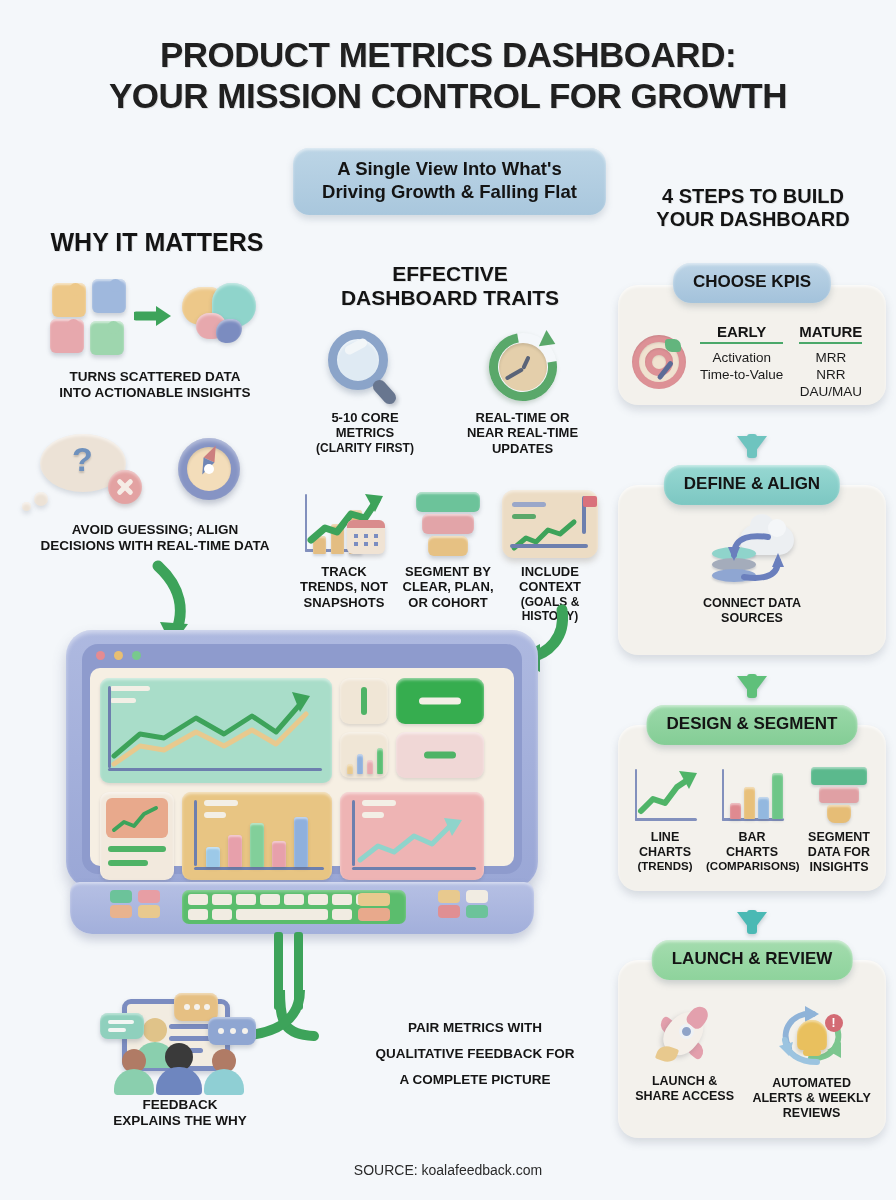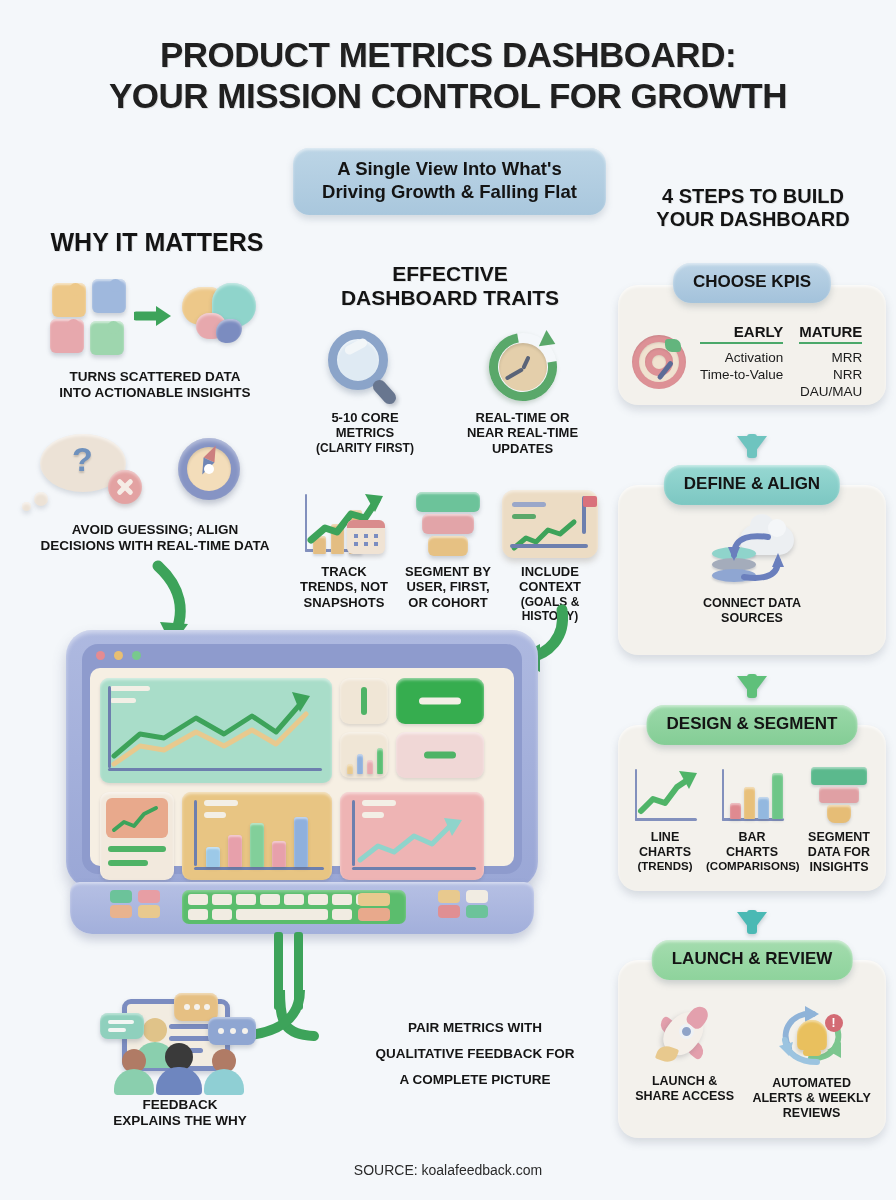--- a/index.html
+++ b/index.html
@@ -151,21 +151,21 @@
     filter: drop-shadow(0 2px 2px rgba(80,100,110,.3));
   }
   .step-arrow .stem { position:absolute; left:-5px; top:-22px; width:10px; height:24px; border-radius:3px; }
   .step-body { display:flex; justify-content:center; gap:10px; padding: 0 10px 14px; }
   .sub-item { text-align:center; }
   .sub-item .cap { font-size:12.5px; font-weight:bold; line-height:1.18; color:#151515; }
   .sub-item .note { font-size:11.5px; font-weight:bold; line-height:1.16; color:#151515; }
 
   
   .kpi-cols{display:flex;gap:16px;align-items:flex-start;}
-  .kpi-col{text-align:right;}
+  .kpi-col{text-align:center;}
   .kpi-h{font-size:15px;font-weight:bold;color:#141414;border-bottom:2.5px solid #4aa86a;padding-bottom:2px;margin-bottom:5px;}
   .kpi-v{font-size:13.5px;line-height:1.26;color:#1b1b1b;}
   .target{position:relative;width:54px;height:54px;}
   .target i{position:absolute;border-radius:50%;box-shadow:inset 0 1px 2px rgba(0,0,0,.1);}
 
   
   .doc{position:relative;width:52px;height:64px;border-radius:4px;background:#f4e6d3;
      box-shadow:0 3px 5px rgba(90,80,70,.25);}
   .doc .rl{position:absolute;left:7px;height:4px;border-radius:2px;background:#7e93c4;}
   .pencil{position:absolute;right:-8px;top:4px;width:11px;height:52px;border-radius:3px;
@@ -401,21 +401,21 @@
 
   <div class="trait" style="left:398px;top:490px;width:100px;">
     <div class="trait-art">
       <div style="position:relative;width:80px;height:68px;margin:0 auto;">
         <div class="funnel-l" style="left:8px;top:2px;width:64px;height:20px;background:#6cc39a;"></div>
         <div class="funnel-l" style="left:14px;top:24px;width:52px;height:20px;background:#e2a4a8;"></div>
         <div class="funnel-l" style="left:20px;top:46px;width:40px;height:20px;background:#e6c183;"></div>
       </div>
     </div>
     <div class="cap">SEGMENT BY</div>
-    <div class="cap">USER, FIRST,</div>
+    <div class="cap">CLEAR, PLAN,</div>
     <div class="cap">OR COHORT</div>
   </div>
 
   <div class="trait" style="left:500px;top:490px;width:100px;">
     <div class="trait-art">
       <div class="ctxcard">
         <div class="ln" style="left:10px;top:12px;width:34px;background:#9aa7c9;"></div>
         <div class="ln" style="left:10px;top:24px;width:24px;background:#5aa86a;"></div>
         <svg style="position:absolute;left:8px;top:28px;" width="80" height="36">
           <polyline points="4,30 16,20 26,24 38,12 50,16 64,4" fill="none" stroke="#3da35a" stroke-width="5" stroke-linecap="round" stroke-linejoin="round"></polyline>

